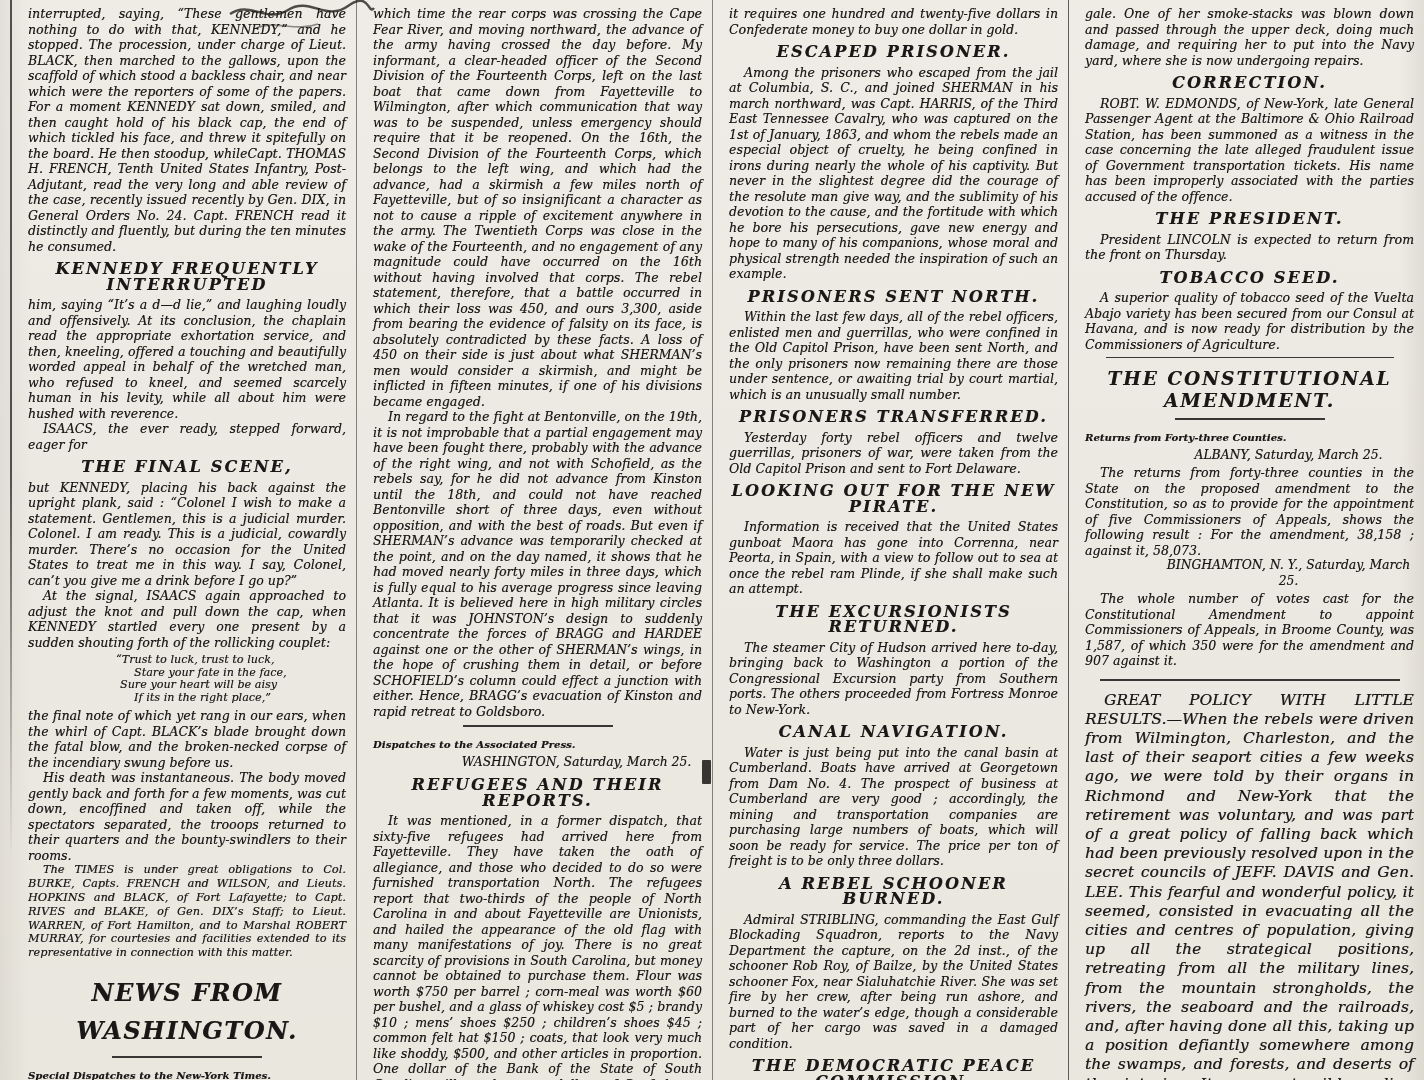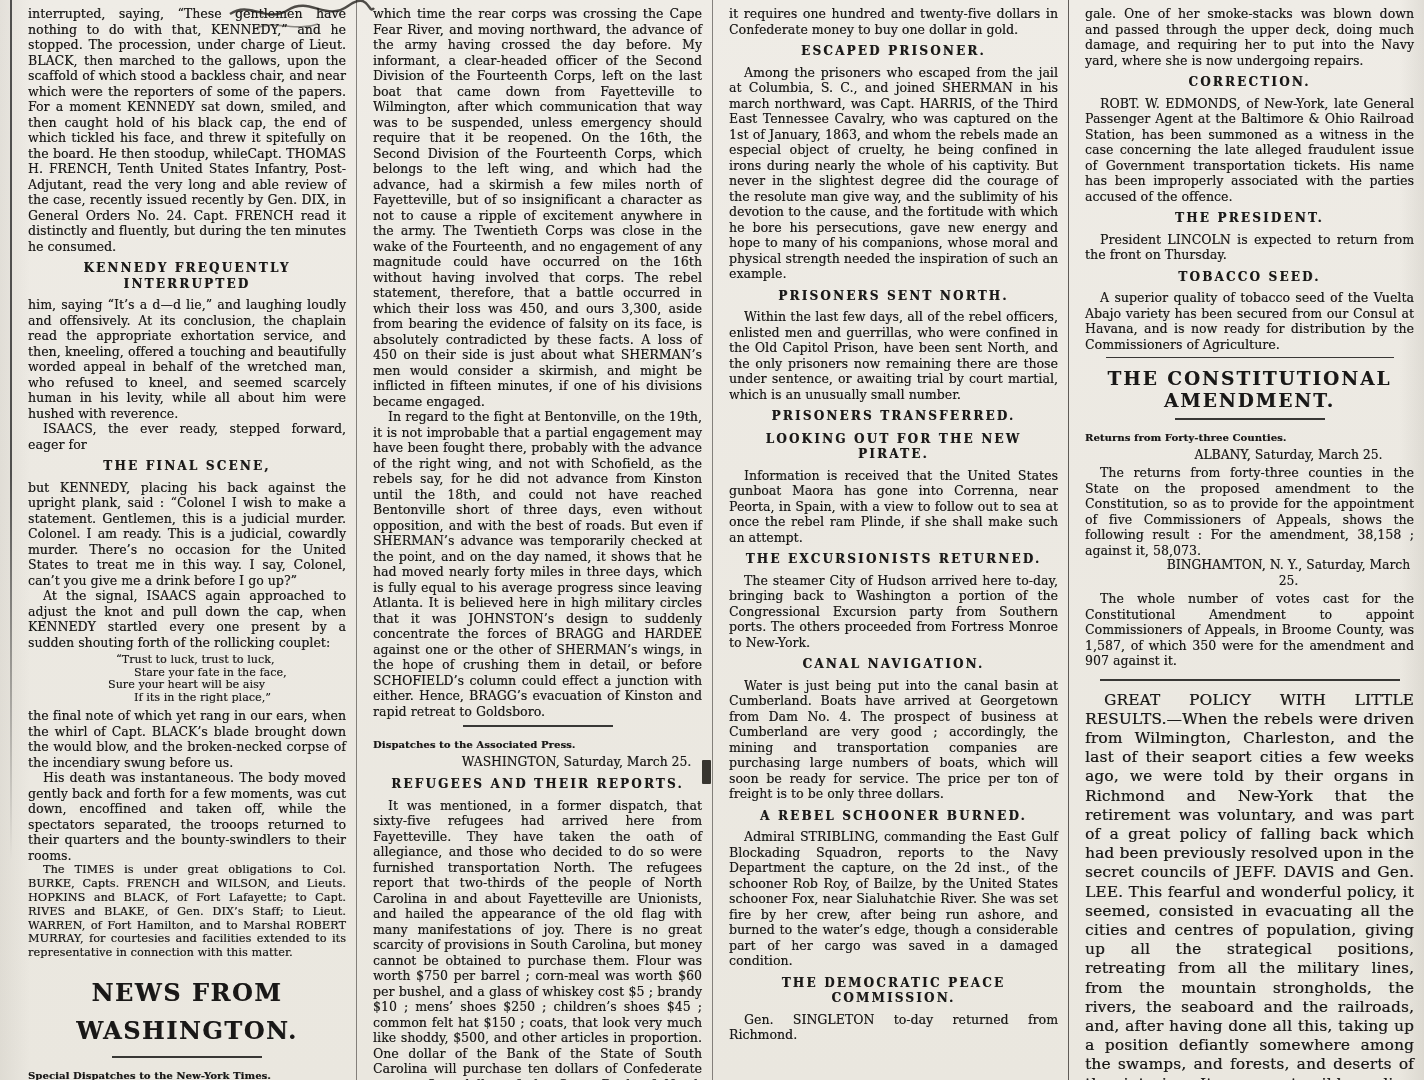--- a/index.html
+++ b/index.html
@@ -21,47 +21,48 @@
   .columns{display:flex;height:1080px;}
   .col{
     width:356px;box-sizing:border-box;
     padding:6px 10px 4px 16px;
     overflow:hidden;
     border-left:1px solid rgba(45,42,38,.55);
     text-align:justify;
     font-size:12.4px;line-height:15.5px;
     letter-spacing:.1px;
     text-shadow:.35px .3px 0 rgba(25,24,22,.55);
+    font-style:italic;
   }
   .col:first-child{border-left:none;padding-left:28px;}
   .col:last-child{border-left:1.5px solid rgba(35,32,28,.7);}
   p{margin:0;}
   .p{text-indent:15px;}
   .cont{text-indent:0;}
   .sm{font-size:11.2px;line-height:13.8px;}
   .lg{font-size:15.3px;line-height:19.2px;text-indent:19px;letter-spacing:.2px;
       text-shadow:.45px .4px 0 rgba(25,24,22,.6);}
   .subhead{
-    text-align:center;font-weight:bold;font-size:12px;letter-spacing:2.2px;
+    text-align:center;font-weight:bold;font-size:16px;letter-spacing:2.2px;
     margin:7px 0 5px;text-indent:0;
   }
   .byline{text-align:left;font-weight:bold;font-size:10px;margin:10px 0 2px;text-indent:0;}
   .dateline{text-align:center;font-size:12.2px;margin:0 0 2px;padding-left:78px;text-indent:0;}
   .bighead{
     text-align:center;font-weight:bold;font-size:24px;letter-spacing:1.5px;
     margin:14px 0 2px;text-indent:0;line-height:38px;
   }
   .head-md{font-size:18.5px;letter-spacing:2px;line-height:22px;margin-top:10px;}
   .verse{
     margin:4px 0 4px 78px;font-size:11px;line-height:12.6px;
     text-align:left;text-shadow:.3px .3px 0 rgba(25,24,22,.5);
   }
   .verse div:nth-child(1){margin-left:10px;}
   .verse div:nth-child(2){margin-left:28px;}
-  .verse div:nth-child(3){margin-left:2px;}
+  .verse div:nth-child(3){margin-left:14px;}
   .verse div:nth-child(4){margin-left:28px;}
   .rule{border:none;margin:6px auto;border-top:1.6px solid rgba(25,24,22,.85);width:120px;}
   .rule.thin{width:288px;border-top-width:1px;margin:5px auto;}
   .rule.orn{width:150px;border-top-width:2.2px;}
   .rule.heavy{width:300px;border-top-width:2.4px;margin:10px auto;}
   .ink-squiggle{position:absolute;left:226px;top:-2px;pointer-events:none;}
   .scan-artifact{
     position:absolute;left:702px;top:760px;width:9px;height:24px;
     background:#17150f;opacity:.85;border-radius:1px;
   }
@@ -78,21 +79,21 @@
         <p class="p">ISAACS, the ever ready, stepped forward, eager for</p>
         <p class="subhead">THE FINAL SCENE,</p>
         <p class="cont">but KENNEDY, placing his back against the upright plank, said : “Colonel I wish to make a statement. Gentlemen, this is a judicial murder. Colonel. I am ready. This is a judicial, cowardly murder. There’s no occasion for the United States to treat me in this way. I say, Colonel, can’t you give me a drink before I go up?”</p>
         <p class="p">At the signal, ISAACS again approached to adjust the knot and pull down the cap, when KENNEDY startled every one present by a sudden shouting forth of the rollicking couplet:</p>
         <div class="verse">
           <div>“Trust to luck, trust to luck,</div>
           <div>Stare your fate in the face,</div>
           <div>Sure your heart will be aisy</div>
           <div>If its in the right place,”</div>
         </div>
-        <p class="cont">the final note of which yet rang in our ears, when the whirl of Capt. BLACK’s blade brought down the would blow, and the broken-necked corpse of the incendiary swung before us.</p>
+        <p class="cont">the final note of which yet rang in our ears, when the whirl of Capt. BLACK’s blade brought down the fatal blow, and the broken-necked corpse of the incendiary swung before us.</p>
         <p class="p">His death was instantaneous. The body moved gently back and forth for a few moments, was cut down, encoffined and taken off, while the spectators separated, the trooops returned to their quarters and the bounty-swindlers to their rooms.</p>
         <p class="p sm">The TIMES is under great obligations to Col. BURKE, Capts. FRENCH and WILSON, and Lieuts. HOPKINS and BLACK, of Fort Lafayette; to Capt. RIVES and BLAKE, of Gen. DIX’s Staff; to Lieut. WARREN, of Fort Hamilton, and to Marshal ROBERT MURRAY, for courtesies and facilities extended to its representative in connection with this matter.</p>
         <p class="bighead">NEWS FROM WASHINGTON.</p>
         <div class="rule orn"></div>
         <p class="byline">Special Dispatches to the New-York Times.</p>
         <p class="dateline">WASHINGTON, Saturday, March 25.</p>
         <p class="subhead">REBEL NEWS ABOUT SHERMAN.</p>
       </div>
     <div class="col">
         <p class="cont">which time the rear corps was crossing the Cape Fear River, and moving northward, the advance of the army having crossed the day before. My informant, a clear-headed officer of the Second Division of the Fourteenth Corps, left on the last boat that came down from Fayetteville to Wilmington, after which communication that way was to be suspended, unless emergency should require that it be reopened. On the 16th, the Second Division of the Fourteenth Corps, which belongs to the left wing, and which had the advance, had a skirmish a few miles north of Fayetteville, but of so insignificant a character as not to cause a ripple of excitement anywhere in the army. The Twentieth Corps was close in the wake of the Fourteenth, and no engagement of any magnitude could have occurred on the 16th without having involved that corps. The rebel statement, therefore, that a battle occurred in which their loss was 450, and ours 3,300, aside from bearing the evidence of falsity on its face, is absolutely contradicted by these facts. A loss of 450 on their side is just about what SHERMAN’s men would consider a skirmish, and might be inflicted in fifteen minutes, if one of his divisions became engaged.</p>
@@ -103,20 +104,21 @@
         <p class="subhead">REFUGEES AND THEIR REPORTS.</p>
         <p class="p">It was mentioned, in a former dispatch, that sixty-five refugees had arrived here from Fayetteville. They have taken the oath of allegiance, and those who decided to do so were furnished transportation North. The refugees report that two-thirds of the people of North Carolina in and about Fayetteville are Unionists, and hailed the appearance of the old flag with many manifestations of joy. There is no great scarcity of provisions in South Carolina, but money cannot be obtained to purchase them. Flour was worth $750 per barrel ; corn-meal was worth $60 per bushel, and a glass of whiskey cost $5 ; brandy $10 ; mens’ shoes $250 ; children’s shoes $45 ; common felt hat $150 ; coats, that look very much like shoddy, $500, and other articles in proportion. One dollar of the Bank of the State of South Carolina will purchase ten dollars of Confederate money. One dollar of the State Bank of North Carolina will purchase fifteen dollars of Confederate money, and</p>
       </div>
     <div class="col">
         <p class="cont">it requires one hundred and twenty-five dollars in Confederate money to buy one dollar in gold.</p>
         <p class="subhead">ESCAPED PRISONER.</p>
         <p class="p">Among the prisoners who escaped from the jail at Columbia, S. C., and joined SHERMAN in his march northward, was Capt. HARRIS, of the Third East Tennessee Cavalry, who was captured on the 1st of January, 1863, and whom the rebels made an especial object of cruelty, he being confined in irons during nearly the whole of his captivity. But never in the slightest degree did the courage of the resolute man give way, and the sublimity of his devotion to the cause, and the fortitude with which he bore his persecutions, gave new energy and hope to many of his companions, whose moral and physical strength needed the inspiration of such an example.</p>
         <p class="subhead">PRISONERS SENT NORTH.</p>
         <p class="p">Within the last few days, all of the rebel officers, enlisted men and guerrillas, who were confined in the Old Capitol Prison, have been sent North, and the only prisoners now remaining there are those under sentence, or awaiting trial by court martial, which is an unusually small number.</p>
         <p class="subhead">PRISONERS TRANSFERRED.</p>
+        <p class="p">Yesterday forty rebel officers and twelve guerrillas, prisoners of war, were taken from the Old Capitol Prison and sent to Fort Delaware.</p>
         <p class="subhead">LOOKING OUT FOR THE NEW PIRATE.</p>
         <p class="p">Information is received that the United States gunboat Maora has gone into Correnna, near Peorta, in Spain, with a view to follow out to sea at once the rebel ram Plinde, if she shall make such an attempt.</p>
         <p class="subhead">THE EXCURSIONISTS RETURNED.</p>
         <p class="p">The steamer City of Hudson arrived here to-day, bringing back to Washington a portion of the Congressional Excursion party from Southern ports. The others proceeded from Fortress Monroe to New-York.</p>
         <p class="subhead">CANAL NAVIGATION.</p>
         <p class="p">Water is just being put into the canal basin at Cumberland. Boats have arrived at Georgetown from Dam No. 4. The prospect of business at Cumberland are very good ; accordingly, the mining and transportation companies are purchasing large numbers of boats, which will soon be ready for service. The price per ton of freight is to be only three dollars.</p>
         <p class="subhead">A REBEL SCHOONER BURNED.</p>
         <p class="p">Admiral STRIBLING, commanding the East Gulf Blockading Squadron, reports to the Navy Department the capture, on the 2d inst., of the schooner Rob Roy, of Bailze, by the United States schooner Fox, near Sialuhatchie River. She was set fire by her crew, after being run ashore, and burned to the water’s edge, though a considerable part of her cargo was saved in a damaged condition.</p>
         <p class="subhead">THE DEMOCRATIC PEACE COMMISSION.</p>
         <p class="p">Gen. SINGLETON to-day returned from Richmond.</p>

